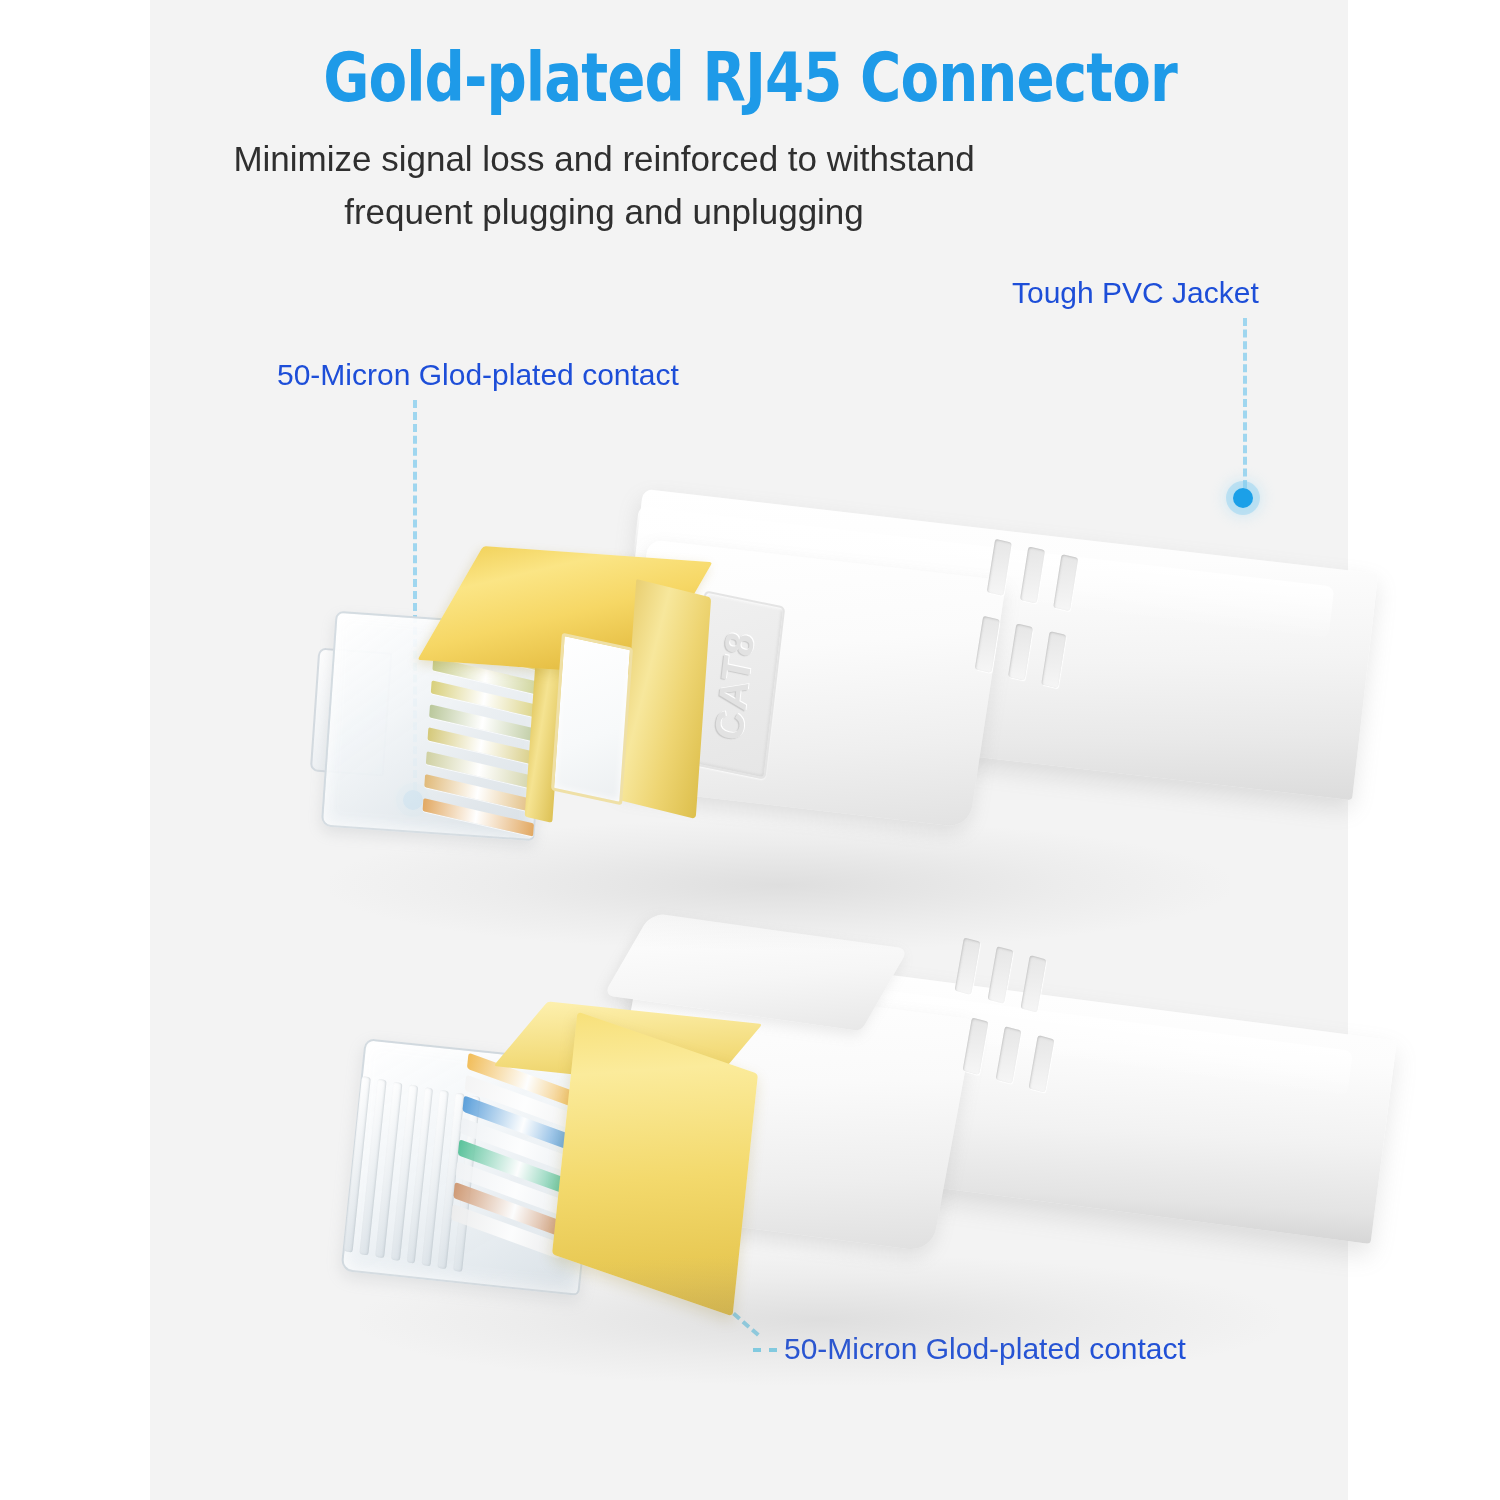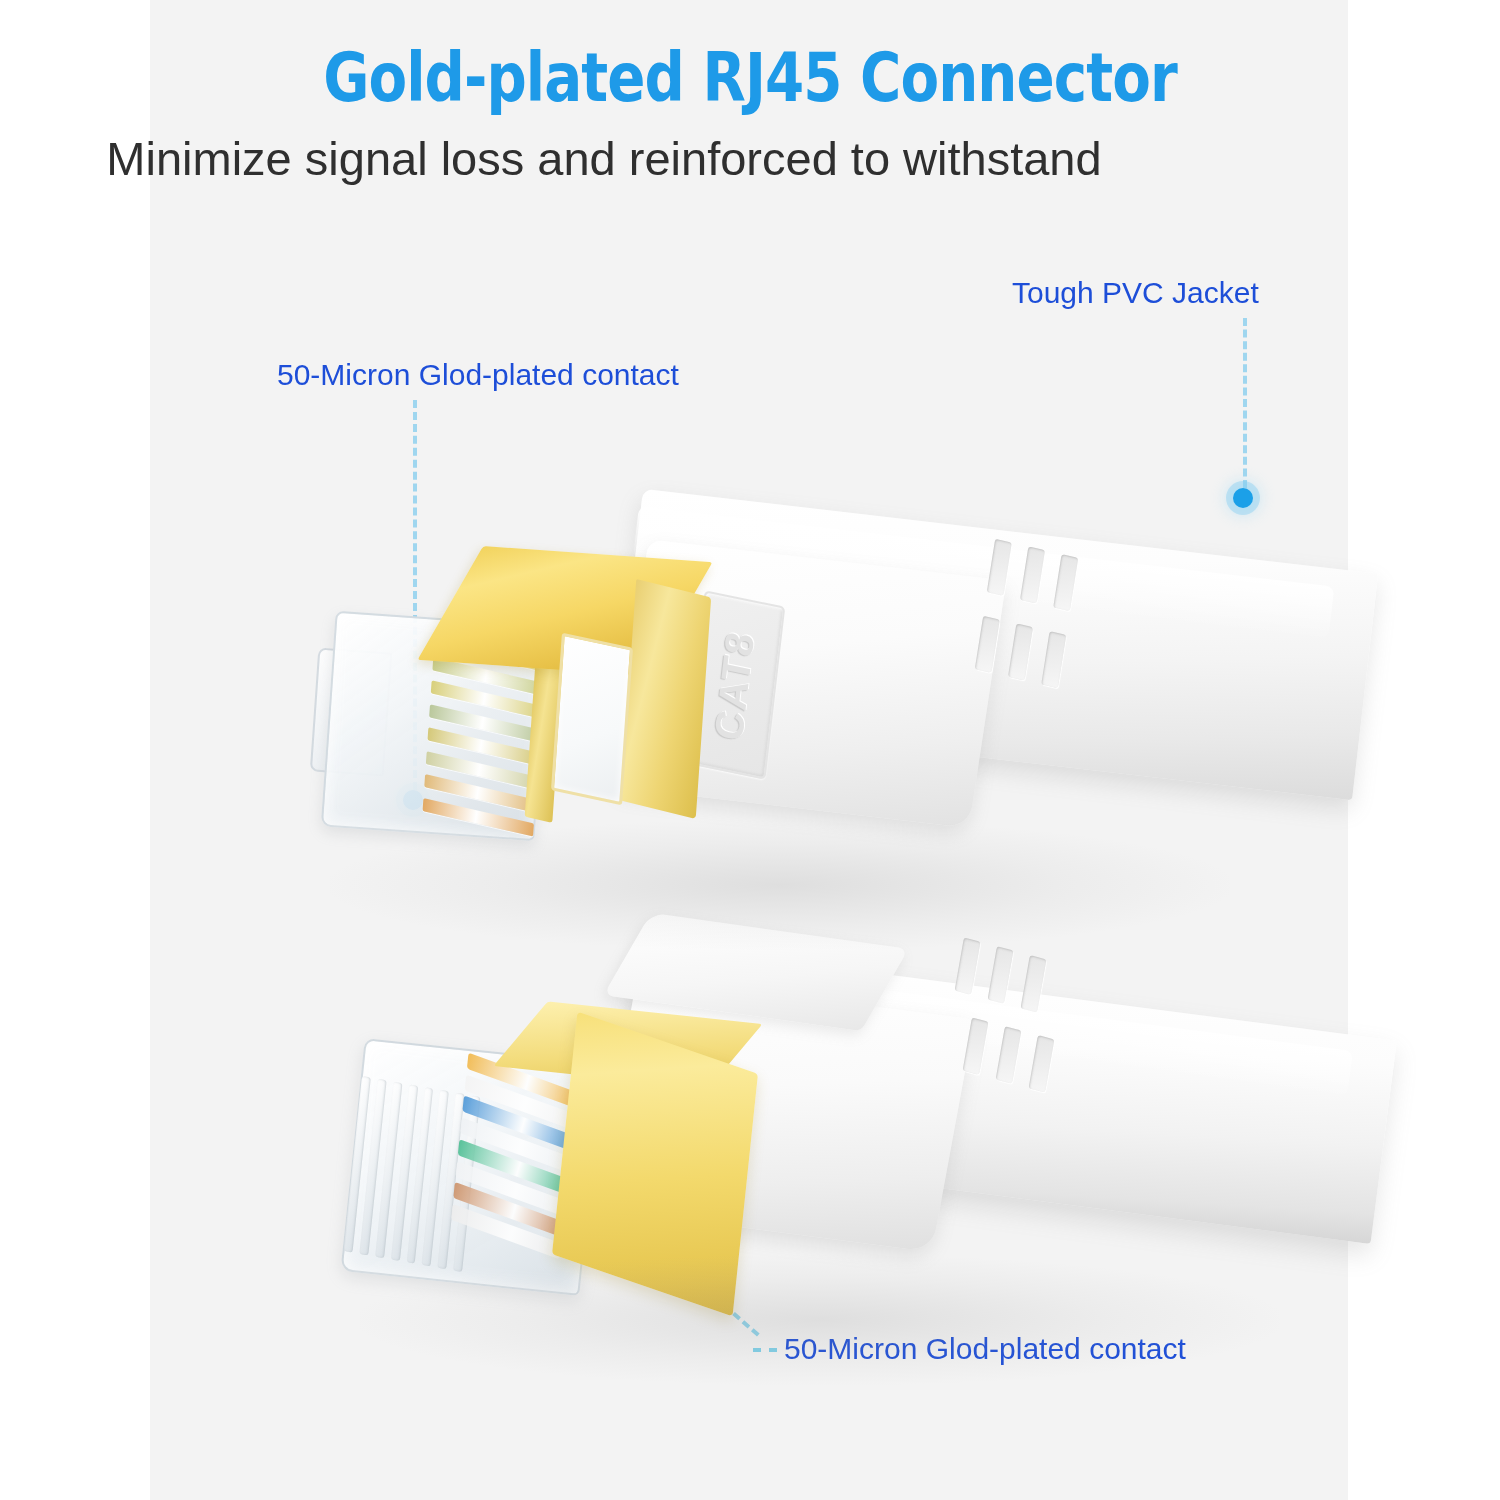--- a/index.html
+++ b/index.html
@@ -46,21 +46,21 @@
     font-stretch: condensed;
     transform: scaleX(0.92);
     white-space: nowrap;
   }
   #subtitle {
     position: absolute;
     left: 0;
     top: 132px;
     width: 1208px;
     text-align: center;
-    font-size: 47px;
+    font-size: 35px;
     line-height: 53px;
     color: #2f2f2f;
     font-family: "Liberation Sans", sans-serif;
   }
 
   
   .callout-label {
     position: absolute;
     font-size: 30px;
     color: #1d4ed8;
@@ -397,20 +397,21 @@
 <body>
 
 <div id="stage">
 
   <div id="panel"></div>
 
   <div id="title">Gold-plated RJ45 Connector</div>
 
   <div id="subtitle">
     <div>Minimize signal loss and reinforced to withstand</div>
+    <div>frequent plugging and unplugging</div>
   </div>
 
   <div class="callout-label" id="label-pvc">Tough PVC Jacket</div>
   <div class="callout-label" id="label-top">50-Micron Glod-plated contact</div>
   <div class="callout-label" id="label-bot">50-Micron Glod-plated contact</div>
 
   <div class="vline leader" id="leader-pvc-line"></div>
   <div class="dot leader" id="leader-pvc-dot"></div>
 
   <div class="vline leader" id="leader-top-line"></div>

